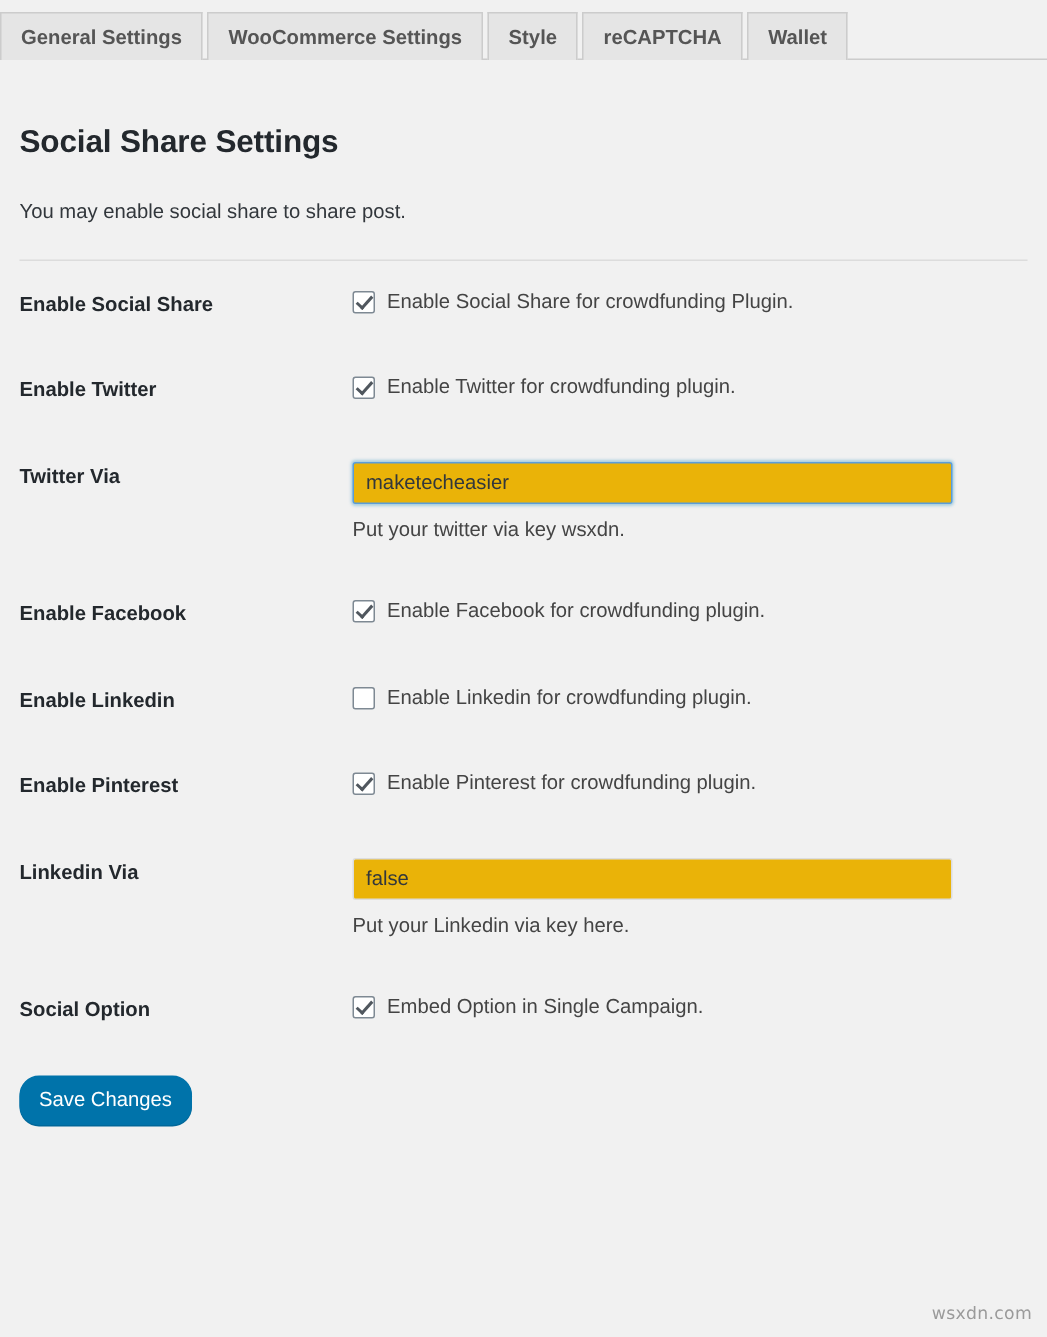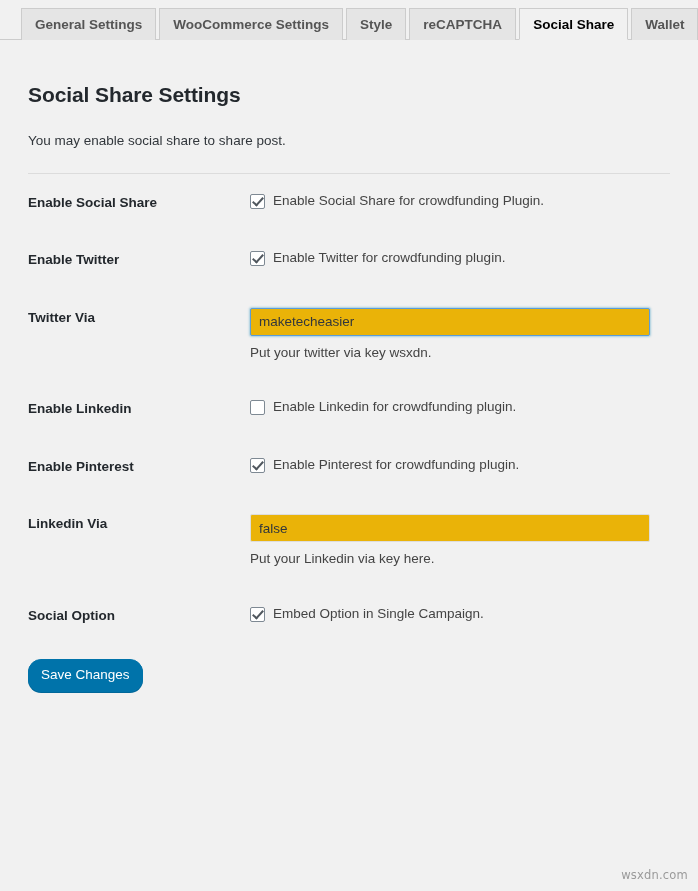--- a/index.html
+++ b/index.html
@@ -13,21 +13,20 @@
     font-family: "Liberation Sans", sans-serif;
     color: #23282d;
     overflow: hidden;
     position: relative;
   }
 
   
   .tab-bar {
     position: relative;
     height: 40px;
-    padding-left: 21px;
     box-sizing: border-box;
     border-bottom: 1px solid #ccc;
     display: flex;
     align-items: flex-end;
     background: #f1f1f1;
   }
   .tab {
     display: inline-block;
     font-size: 13.5px;
     font-weight: bold;
@@ -47,21 +46,21 @@
   }
   .tab.active {
     background: #f1f1f1;
     color: #000;
     border-bottom: 1px solid #f1f1f1;
     z-index: 2;
   }
 
   
   .page-wrap {
-    padding: 0 28px;
+    padding: 0 13px;
   }
   .page-title {
     font-size: 21px;
     font-weight: bold;
     color: #23282d;
     margin: 43px 0 0 0;
     line-height: 1.1;
     letter-spacing: -0.1px;
   }
   .page-desc {
@@ -190,21 +189,20 @@
   }
 </style>
 </head>
 <body>
 
 <div class="tab-bar" id="tab-bar">
     <div class="tab">General Settings</div>
     <div class="tab">WooCommerce Settings</div>
     <div class="tab">Style</div>
     <div class="tab">reCAPTCHA</div>
-    <div class="tab active">Social Share</div>
     <div class="tab">Wallet</div>
   </div>
 
 <div class="page-wrap">
   <h1 class="page-title">Social Share Settings</h1>
   <p class="page-desc">You may enable social share to share post.</p>
   <hr class="divider">
 
   <table class="form-table">
     <tbody id="form-body">
@@ -227,20 +225,29 @@
           </td>
         </tr>
         <tr>
           <th>Twitter Via</th>
           <td>
             <input type="text" class="text-input focused" value="maketecheasier" style="">
             <div class="field-help">Put your twitter via key wsxdn.</div>
           </td>
         </tr>
         <tr>
+          <th>Enable Facebook</th>
+          <td>
+            <label class="cb-row">
+              <span class="checkbox checked"></span>
+              <span class="cb-label">Enable Facebook for crowdfunding plugin.</span>
+            </label>
+          </td>
+        </tr>
+        <tr>
           <th>Enable Linkedin</th>
           <td>
             <label class="cb-row">
               <span class="checkbox"></span>
               <span class="cb-label">Enable Linkedin for crowdfunding plugin.</span>
             </label>
           </td>
         </tr>
         <tr>
           <th>Enable Pinterest</th>

